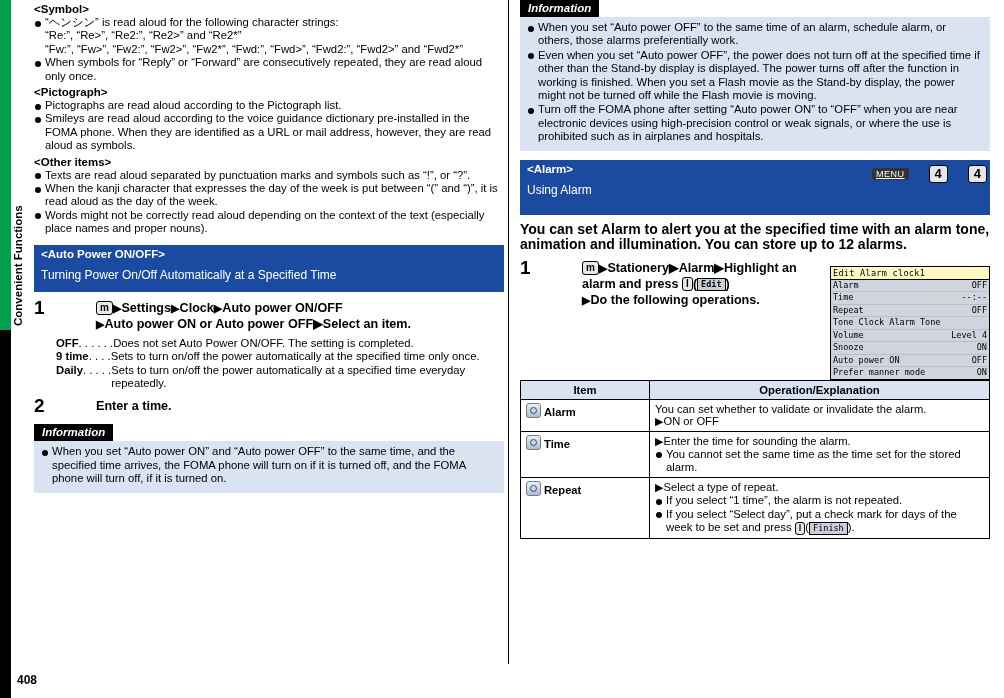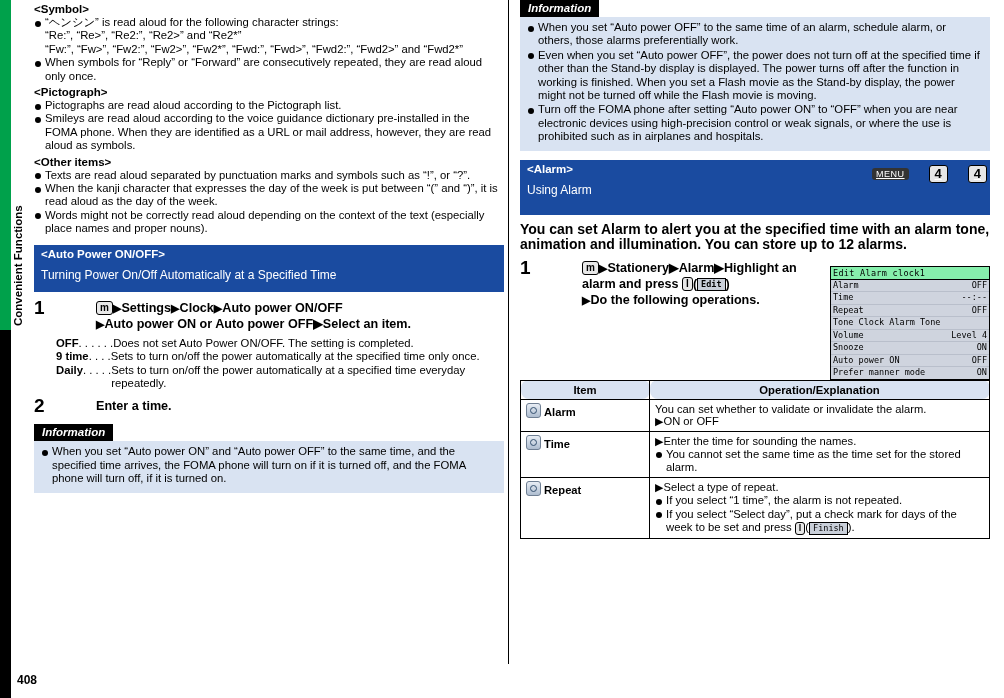--- a/index.html
+++ b/index.html
@@ -231,21 +231,21 @@
     position: absolute;
     right: 0;
     top: 0;
     width: 158px;
     border: 1px solid #000;
     background: #cfd4de;
     font-family: "DejaVu Sans Mono", monospace;
     font-size: 9px;
   }
   .ps-title {
-    background: #86efac;
+    background: #fef9c3;
     color: #000;
     font-size: 8.5px;
     padding: 1px 2px;
     border-bottom: 1px solid #000;
     letter-spacing: 0.3px;
   }
   .ps-row {
     display: flex;
     justify-content: space-between;
     padding: 0 2px;
@@ -266,21 +266,20 @@
   table.opstable th, table.opstable td {
     border: 1px solid #000;
     vertical-align: top;
     padding: 3px 5px;
   }
   table.opstable thead th {
     background: #d9e3f2;
     text-align: center;
     font-size: 11.3px;
     padding: 3px 20px;
-    border-radius: 8px;
   }
   td.itemcell {
     width: 118px;
     font-weight: bold;
     white-space: nowrap;
   }
   .item-ico {
     display: inline-block;
     width: 13px; height: 13px;
     border-radius: 3px;
@@ -503,21 +502,21 @@
           <td class="opscell">
             <div>You can set whether to validate or invalidate the alarm.</div>
             <div><span class="arrow">▶</span><span class="bold">ON or OFF</span></div>
           </td>
         </tr>
         <tr>
           <td class="itemcell">
             <span class="item-ico"></span><span>Time</span>
           </td>
           <td class="opscell">
-            <div><span class="arrow">▶</span><span class="bold">Enter the time for sounding the names.</span></div>
+            <div><span class="arrow">▶</span><span class="bold">Enter the time for sounding the alarm.</span></div>
             <ul class="bullets">
               <li>You cannot set the same time as the time set for the stored alarm.</li>
             </ul>
           </td>
         </tr>
         <tr>
           <td class="itemcell">
             <span class="item-ico"></span><span>Repeat</span>
           </td>
           <td class="opscell">

